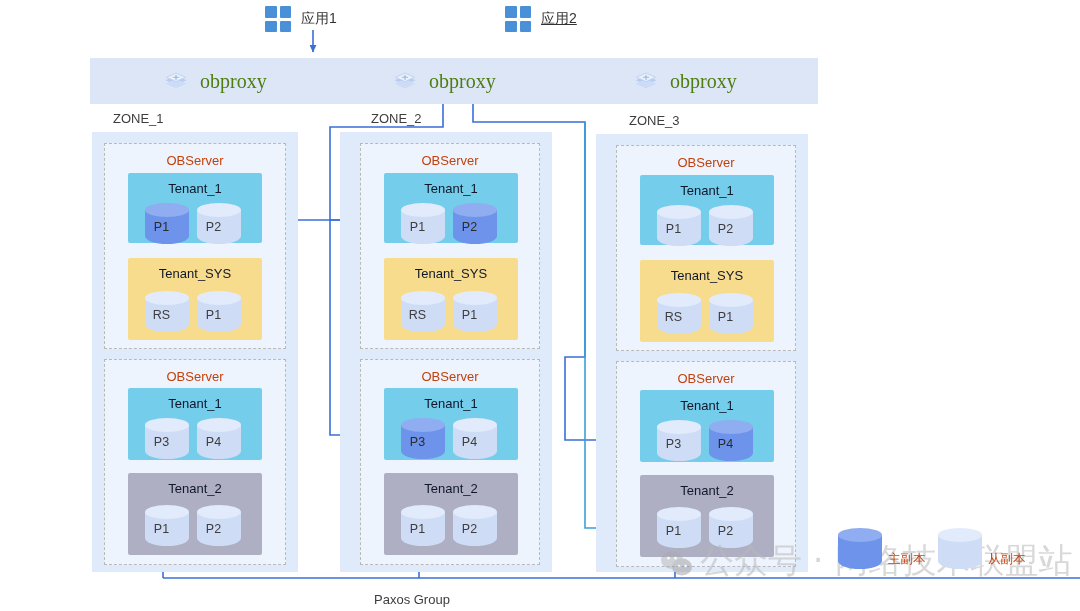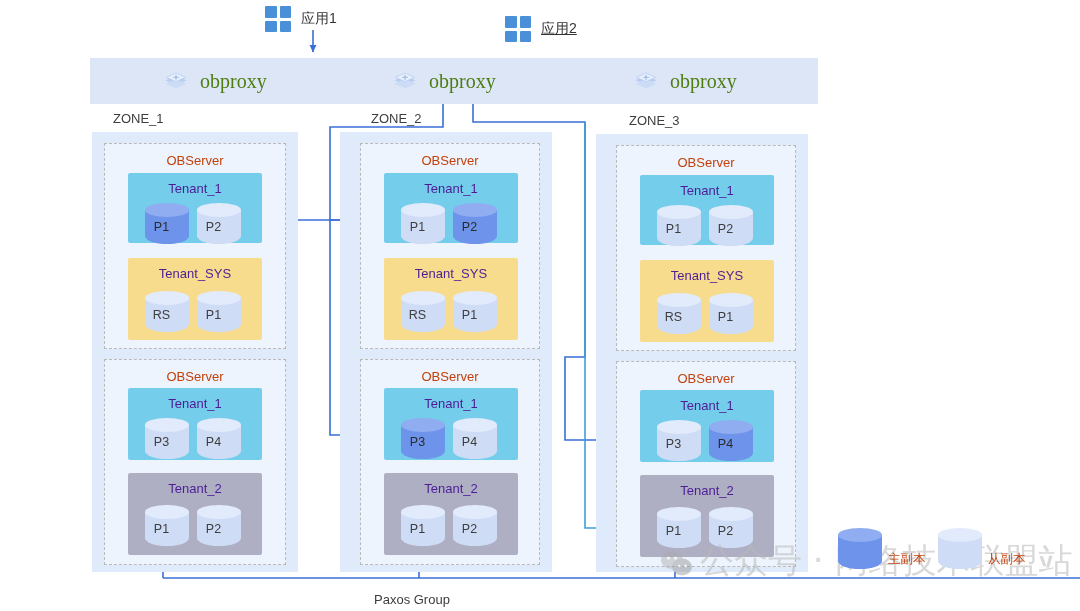--- a/index.html
+++ b/index.html
@@ -62,21 +62,21 @@
   .tenant{
     position:absolute;
     box-sizing:border-box;
     border-radius:2px;
   }
   .tenant.t1{background:#74cdea;}
   .tenant.tsys{background:#f7dc8e;}
   .tenant.t2{background:#afafc4;}
   .tenant-title{
     position:absolute;top:8px;left:0;right:0;
-    text-align:center;font-size:13px;color:#4c1d95;
+    text-align:center;font-size:13px;color:#0f172a;
   }
 
   
   .cyl{
     position:absolute;
     width:44px;height:48px;
   }
   .cyl .body{
     position:absolute;left:0;top:7px;width:44px;height:34px;
     background:#cfdcf6;border-radius:0 0 22px 22px/0 0 8px 8px;
@@ -156,21 +156,21 @@
   <div id="apps">
       <div class="app" style="left: 265px; top: 6px;">
         <span class="app-icon">
           <i></i>
           <i></i>
           <i></i>
           <i></i>
         </span>
         <span class="app-label">应用1</span>
       </div>
-      <div class="app" style="left: 505px; top: 16px; text-decoration: underline;">
+      <div class="app" style="left: 505px; top: 6px; text-decoration: underline;">
         <span class="app-icon">
           <i></i>
           <i></i>
           <i></i>
           <i></i>
         </span>
         <span class="app-label">应用2</span>
       </div>
     </div>
 

